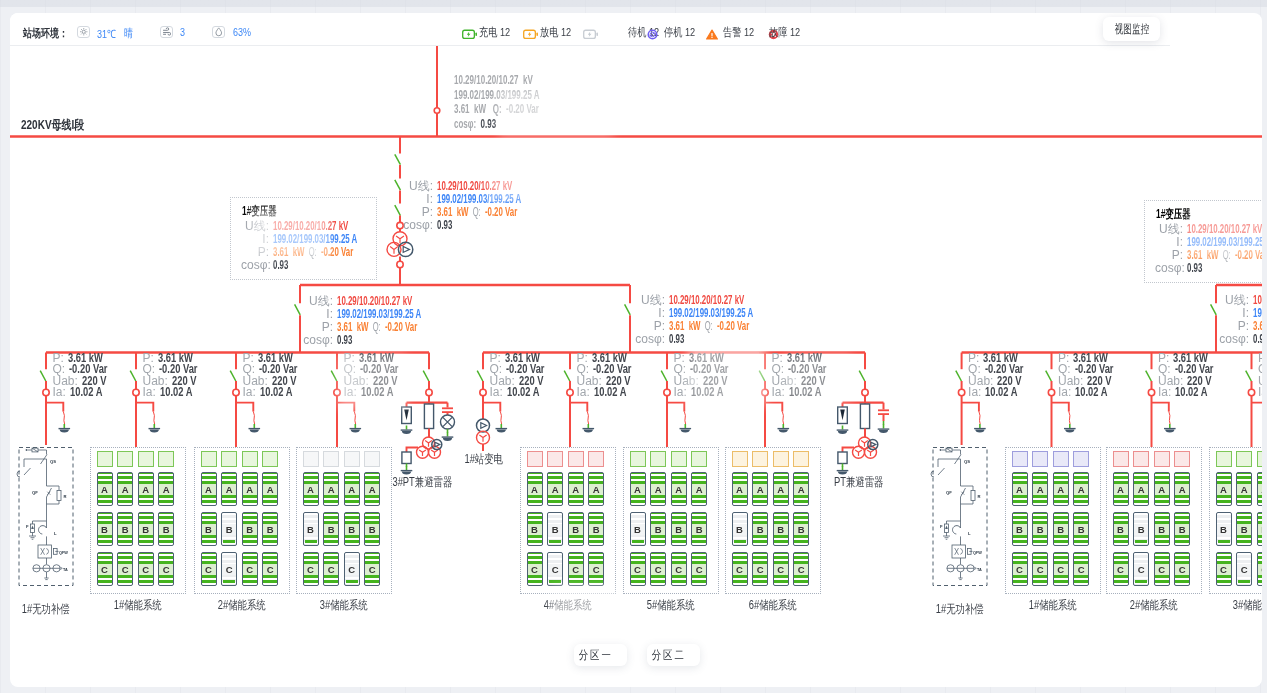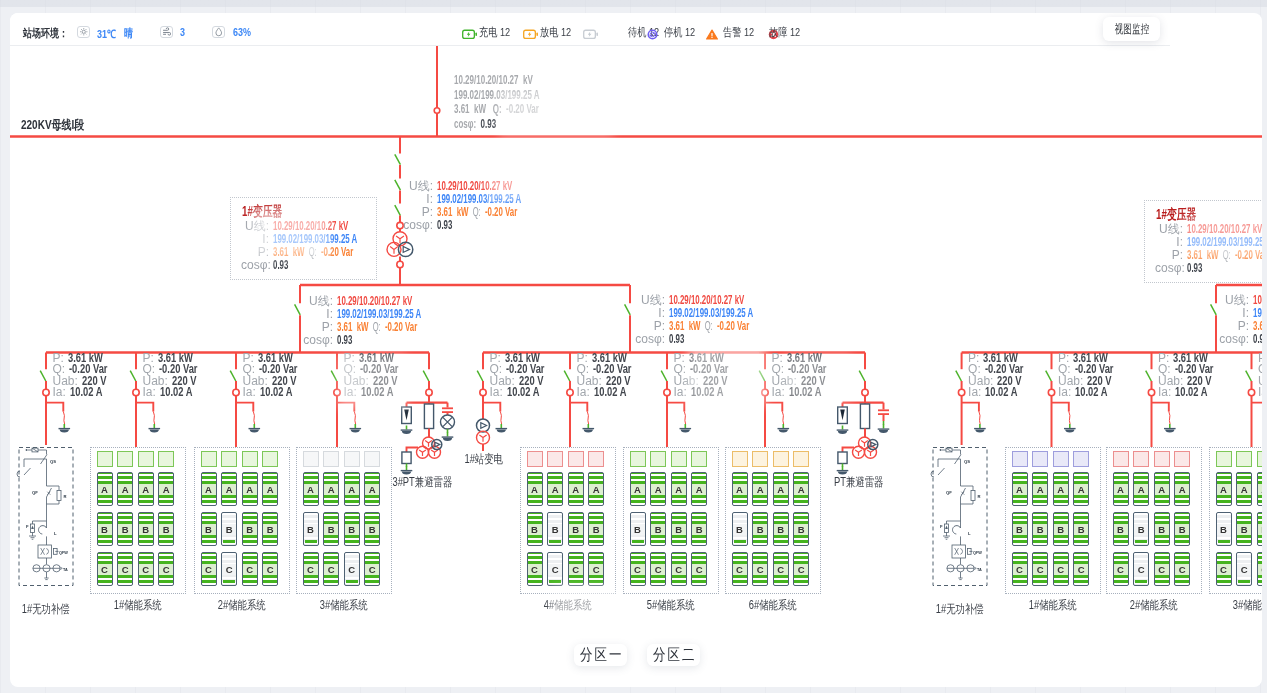--- a/index.html
+++ b/index.html
@@ -2,55 +2,55 @@
 <html><head><meta charset="utf-8"><style>
 *{margin:0;padding:0;box-sizing:border-box}
 html,body{width:1267px;height:693px;overflow:hidden;font-family:"Liberation Sans",sans-serif;}
 body{background-color:#eef0f4;background-image:linear-gradient(rgba(214,218,226,.5) 0 7px,transparent 7px),repeating-linear-gradient(90deg,#e8eaef 0 1px,transparent 1px 45px);}
 #clip{position:absolute;left:10px;top:13px;width:1252px;height:674px;overflow:hidden;border-radius:8px;background:#fff}
 #world{position:absolute;left:-10px;top:-13px;width:1267px;height:693px}
 #hdr{position:absolute;left:10px;top:13px;width:1160px;height:33px;border-bottom:1px solid #ebedf0;background:#fff;z-index:5}
 .envlab{position:absolute;left:13px;top:13px;font-size:11.5px;font-weight:700;color:#2e333b}
 .envlab span{display:inline-block;transform:scaleX(0.78);transform-origin:0 50%;white-space:nowrap}
 .wicon{position:absolute;top:12.5px;width:12.5px;height:12.5px;border:1px solid #d4d9df;border-radius:3px;display:flex;align-items:center;justify-content:center;background:#fff}
-.wval{position:absolute;top:13px;font-size:11.5px;font-weight:700;color:#3c87f6}
+.wval{position:absolute;top:13px;font-size:11.5px;font-weight:400;color:#3c87f6}
 .wval span{display:inline-block;transform:scaleX(0.78);transform-origin:0 50%;white-space:nowrap}
 .lic{position:absolute;top:13px}
 .ltx{position:absolute;top:12px;font-size:11.5px;color:#383d45}
 .ltx span{display:inline-block;transform:scaleX(0.8);transform-origin:0 50%;white-space:nowrap}
 .viewbtn{position:absolute;right:10px;top:3.5px;width:57px;height:24px;line-height:24px;text-align:center;background:#fff;border-radius:6px;box-shadow:0 2px 8px rgba(80,90,110,.16);font-size:12px;color:#33373d;z-index:6}
 svg.lay{position:absolute;left:0;top:0;pointer-events:none}
 .gb{position:absolute;font-size:12.5px;color:#a8aaae;font-weight:600}
 .gr{height:14.5px;line-height:14.5px;white-space:nowrap}
 .gr .v{display:inline-block;transform:scaleX(0.64);transform-origin:0 50%;white-space:nowrap}
 .ub{position:absolute}
 .ur{height:13px;line-height:13px;white-space:nowrap;font-size:12px;display:flex}
 .ur .v{display:inline-block;transform:scaleX(0.63);transform-origin:0 50%;white-space:nowrap;font-size:12.5px;margin-left:4px}
 .ul{width:42px;text-align:right;color:#9ca1a8;font-style:normal;flex:none}
 .ul2{width:28px;text-align:right;color:#9ca1a8;font-style:normal;flex:none}
 .ur b{font-weight:700}
 .ur i{font-style:normal;color:#9ca1a8}
 .gq{font-size:12px}
 .r{color:#f04a42}.b{color:#3e86f7}.o{color:#fa8134}.d{color:#40454d}
 .tbox{position:absolute;border:1px dotted #c2c7ce;background:#fff;padding:5px 0 7px 10px;z-index:3}
-.tt{font-size:14px;font-weight:700;color:#b91c1c;height:16.5px;padding-left:1px}
+.tt{font-size:12px;font-weight:700;color:#000000;height:16.5px;padding-left:1px}
 .fb{position:absolute;font-size:12px;z-index:2}
 .fr{height:11.4px;line-height:11.4px;white-space:nowrap}
 .fr i{font-style:normal;color:#a2a7ad}
 .fr b{display:inline-block;transform:scaleX(0.78);transform-origin:0 50%;font-weight:700;color:#43474e;white-space:nowrap;margin-left:4px}
 .cont{position:absolute;width:96px;height:147px;border:1px dotted #a7b0bd;background:#fff;padding:3px 0 0 5.5px;z-index:2}
 .sqrow{height:21px}
 .sq{display:inline-block;width:16px;height:15.5px;border:1px solid;margin-right:4.6px;vertical-align:top}
 .crow{height:40px}
 .cell{position:relative;display:inline-block;width:16px;height:34px;border:1.8px solid #4e6173;border-radius:2px;margin-right:4.6px;vertical-align:top;background:repeating-linear-gradient(180deg,#fff 0 1.7px,#45b41e 1.7px 4.8px);background-position:0 1px}
 .cell span{position:absolute;left:0;right:0;top:50%;margin-top:-5.5px;height:11px;line-height:11px;background:#ddefd0;font-size:9.5px;font-weight:700;color:#333;text-align:center}
 .cell.low{background:repeating-linear-gradient(180deg,#fff 0 1.7px,#edeff1 1.7px 4.8px)}
 .cell.low span{background:#f2f4f5}
 .cell.low em{position:absolute;left:1px;right:1px;bottom:2px;height:3.5px;background:#45b41e}
-.zone{position:absolute;top:644px;width:53px;height:22px;background:#fff;border-radius:6px;box-shadow:0 2px 8px rgba(80,90,110,.14);text-align:right;line-height:22px;font-size:16px;color:#2e333b;z-index:4}
+.zone{position:absolute;top:644px;width:53px;height:22px;background:#fff;border-radius:6px;box-shadow:0 2px 8px rgba(80,90,110,.14);text-align:left;line-height:22px;font-size:12px;color:#2e333b;z-index:4}
 .zone span{display:inline-block;transform:scaleX(0.78);letter-spacing:2.5px;white-space:nowrap}
 </style></head>
 <body>
 <div id="clip">
 <div id="world">
 <div id="hdr">
         <div class="envlab"><span>站场环境：</span></div>
         <div class="wicon" style="left:67px">
           <svg width="9.5" height="9.5" viewBox="0 0 13 13">
             <circle cx="6.5" cy="6.5" r="2.2" fill="none" stroke="#79828c" stroke-width="1"></circle>

